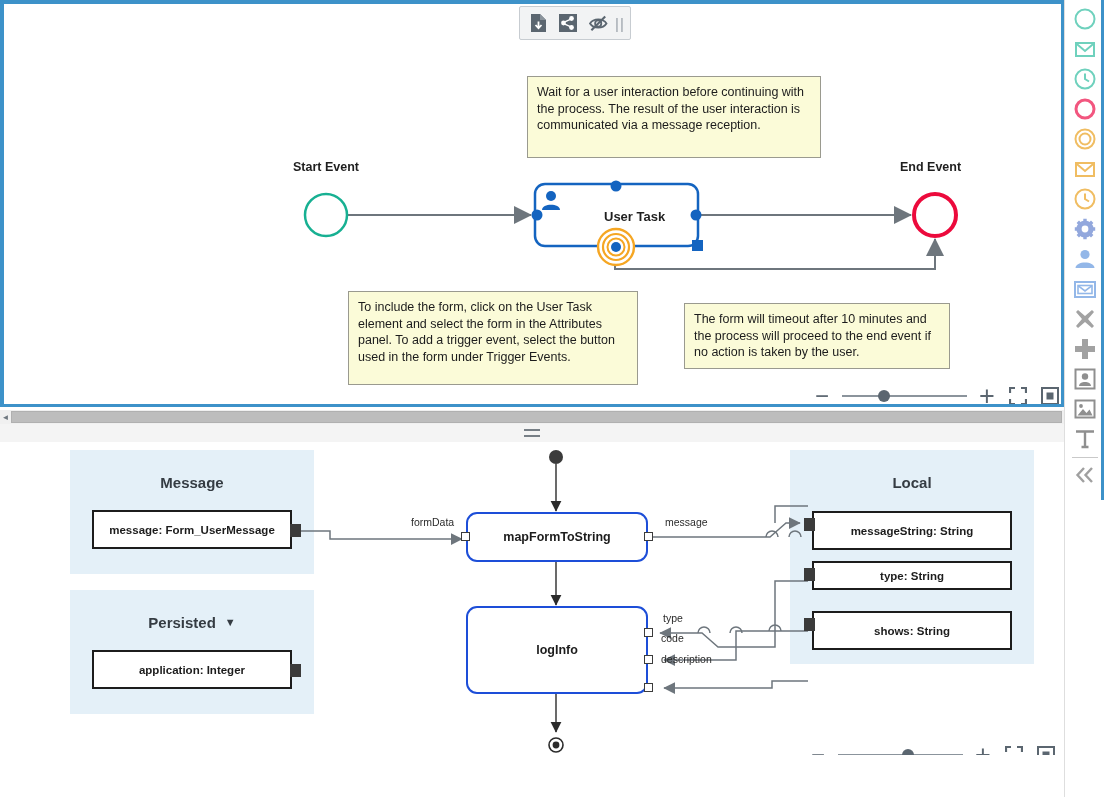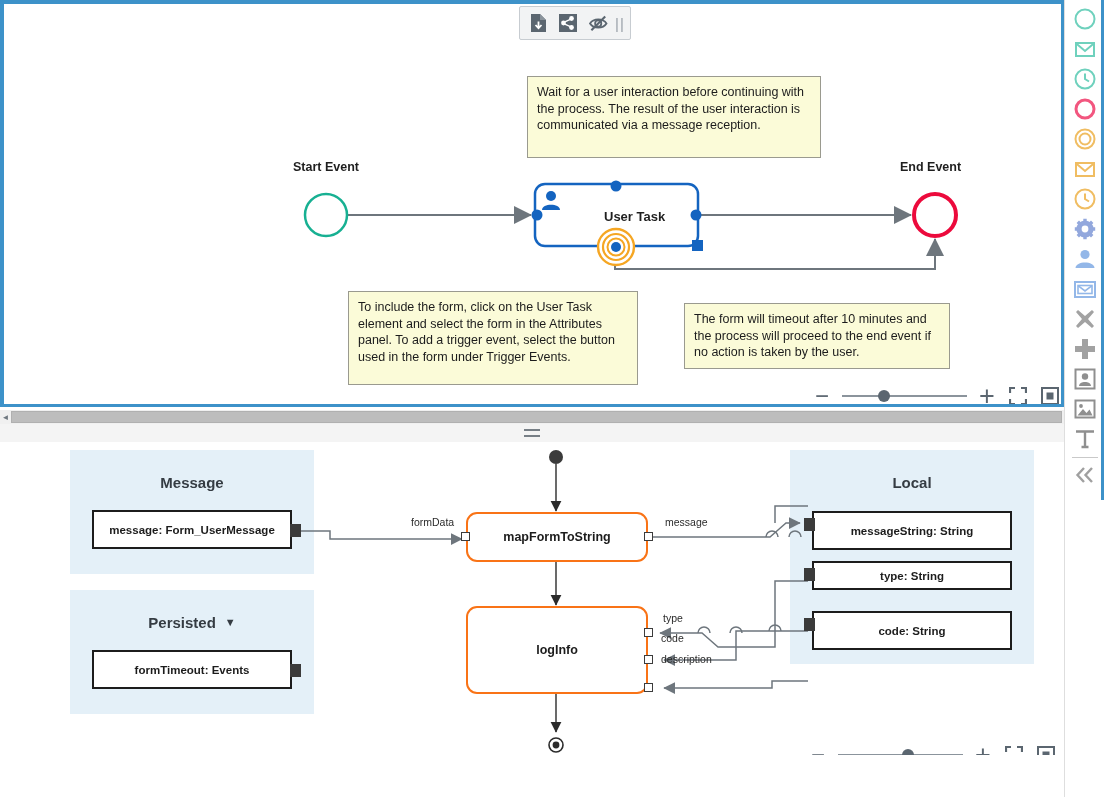--- a/index.html
+++ b/index.html
@@ -212,21 +212,21 @@
     white-space: nowrap;
   }
   .var-pin {
     position: absolute;
     width: 11px; height: 13px;
     background: #3b3b3b;
   }
   .act-node {
     position: absolute;
     background: #ffffff;
-    border: 2px solid #f97316;
+    border: 2px solid #1d4ed8;
     border-radius: 11px;
     display:flex; align-items:center; justify-content:center;
     font-size: 12.5px; font-weight: bold; color:#1c1c1c;
   }
   .pin-sq {
     position:absolute;
     width: 9px; height: 9px;
     background:#ffffff; border:1.4px solid #3c3c3c;
   }
   .edge-label {
@@ -468,30 +468,30 @@
         <line x1="556" y1="252" x2="556" y2="290" stroke="#2b2b2b" stroke-width="1.4" marker-end="url(#aArrBlk)"></line>
         <g>
           <circle cx="556" cy="303" r="7" fill="#ffffff" stroke="#2b2b2b" stroke-width="1.6"></circle>
           <circle cx="556" cy="303" r="3.4" fill="#2b2b2b"></circle>
         </g>
       </svg>
 
       <div class="var-box" style="left:92px; top:68px; width:200px; height:39px;">message: Form_UserMessage</div>
       <div class="var-pin" style="left:290px; top:82px;"></div>
 
-      <div class="var-box" style="left:92px; top:208px; width:200px; height:39px;">formTimeout: Events</div>
+      <div class="var-box" style="left:92px; top:208px; width:200px; height:39px;">application: Integer</div>
       <div class="var-pin" style="left:290px; top:222px;"></div>
 
       <div class="var-box" style="left:812px; top:69px; width:200px; height:39px;">messageString: String</div>
       <div class="var-pin" style="left:804px; top:76px;"></div>
 
       <div class="var-box" style="left:812px; top:119px; width:200px; height:29px;">type: String</div>
       <div class="var-pin" style="left:804px; top:126px;"></div>
 
-      <div class="var-box" style="left:812px; top:169px; width:200px; height:39px;">code: String</div>
+      <div class="var-box" style="left:812px; top:169px; width:200px; height:39px;">shows: String</div>
       <div class="var-pin" style="left:804px; top:176px;"></div>
 
       <div class="act-node" style="left:466px; top:70px; width:182px; height:50px;">mapFormToString</div>
       <div class="pin-sq" style="left:461px; top:90px;"></div>
       <div class="pin-sq" style="left:644px; top:90px;"></div>
 
       <div class="act-node" style="left:466px; top:164px; width:182px; height:88px;">logInfo</div>
       <div class="pin-sq" style="left:644px; top:186px;"></div>
       <div class="pin-sq" style="left:644px; top:213px;"></div>
       <div class="pin-sq" style="left:644px; top:241px;"></div>

